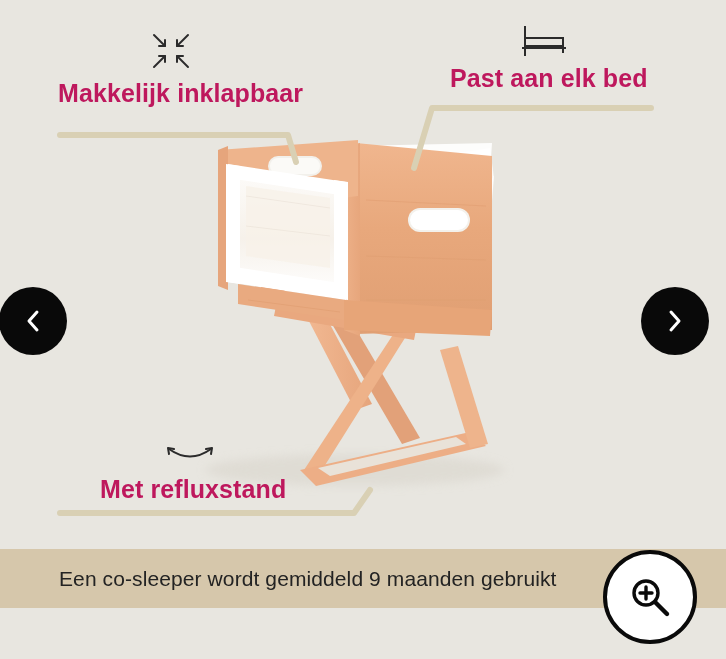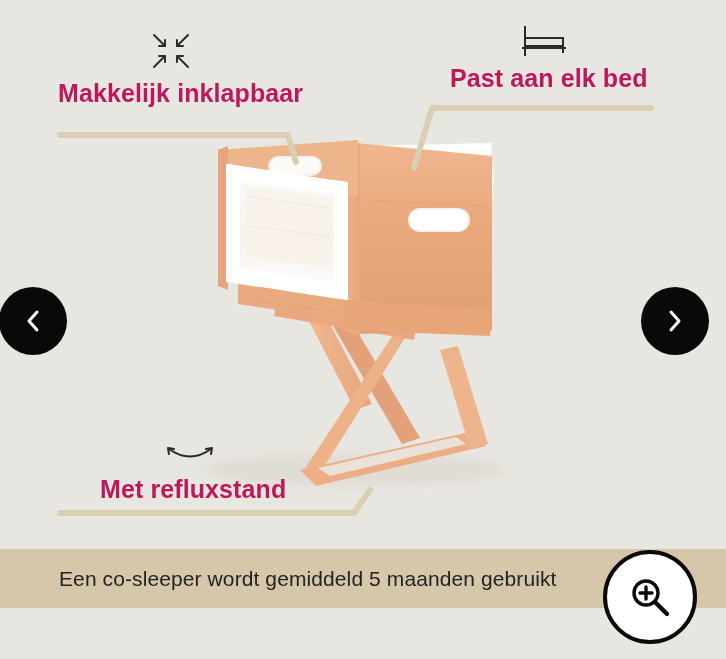--- a/index.html
+++ b/index.html
@@ -297,21 +297,21 @@
     </svg>
   </button>
 
   <button class="nav-arrow" id="nav-next" aria-label="Volgende">
     <svg width="22" height="26" viewBox="0 0 22 26" xmlns="http://www.w3.org/2000/svg">
       <path d="M7,4 L15,13 L7,22" fill="none" stroke="#ffffff" stroke-width="3" stroke-linecap="round" stroke-linejoin="round"></path>
     </svg>
   </button>
 
   <div id="info-banner">
-    <span id="info-banner-text">Een co-sleeper wordt gemiddeld 5 maanden gebruikt</span>
+    <span id="info-banner-text">Een co-sleeper wordt gemiddeld 9 maanden gebruikt</span>
   </div>
 
   <button id="zoom-button" aria-label="Vergroten">
     <svg width="44" height="44" viewBox="0 0 44 44" xmlns="http://www.w3.org/2000/svg">
       <circle cx="18" cy="18" r="12" fill="none" stroke="#0a0a0a" stroke-width="3.4"></circle>
       <path d="M18,12 L18,24 M12,18 L24,18" stroke="#0a0a0a" stroke-width="3.4" stroke-linecap="round"></path>
       <path d="M27,27 L39,39" stroke="#0a0a0a" stroke-width="4.4" stroke-linecap="round"></path>
     </svg>
   </button>
 

